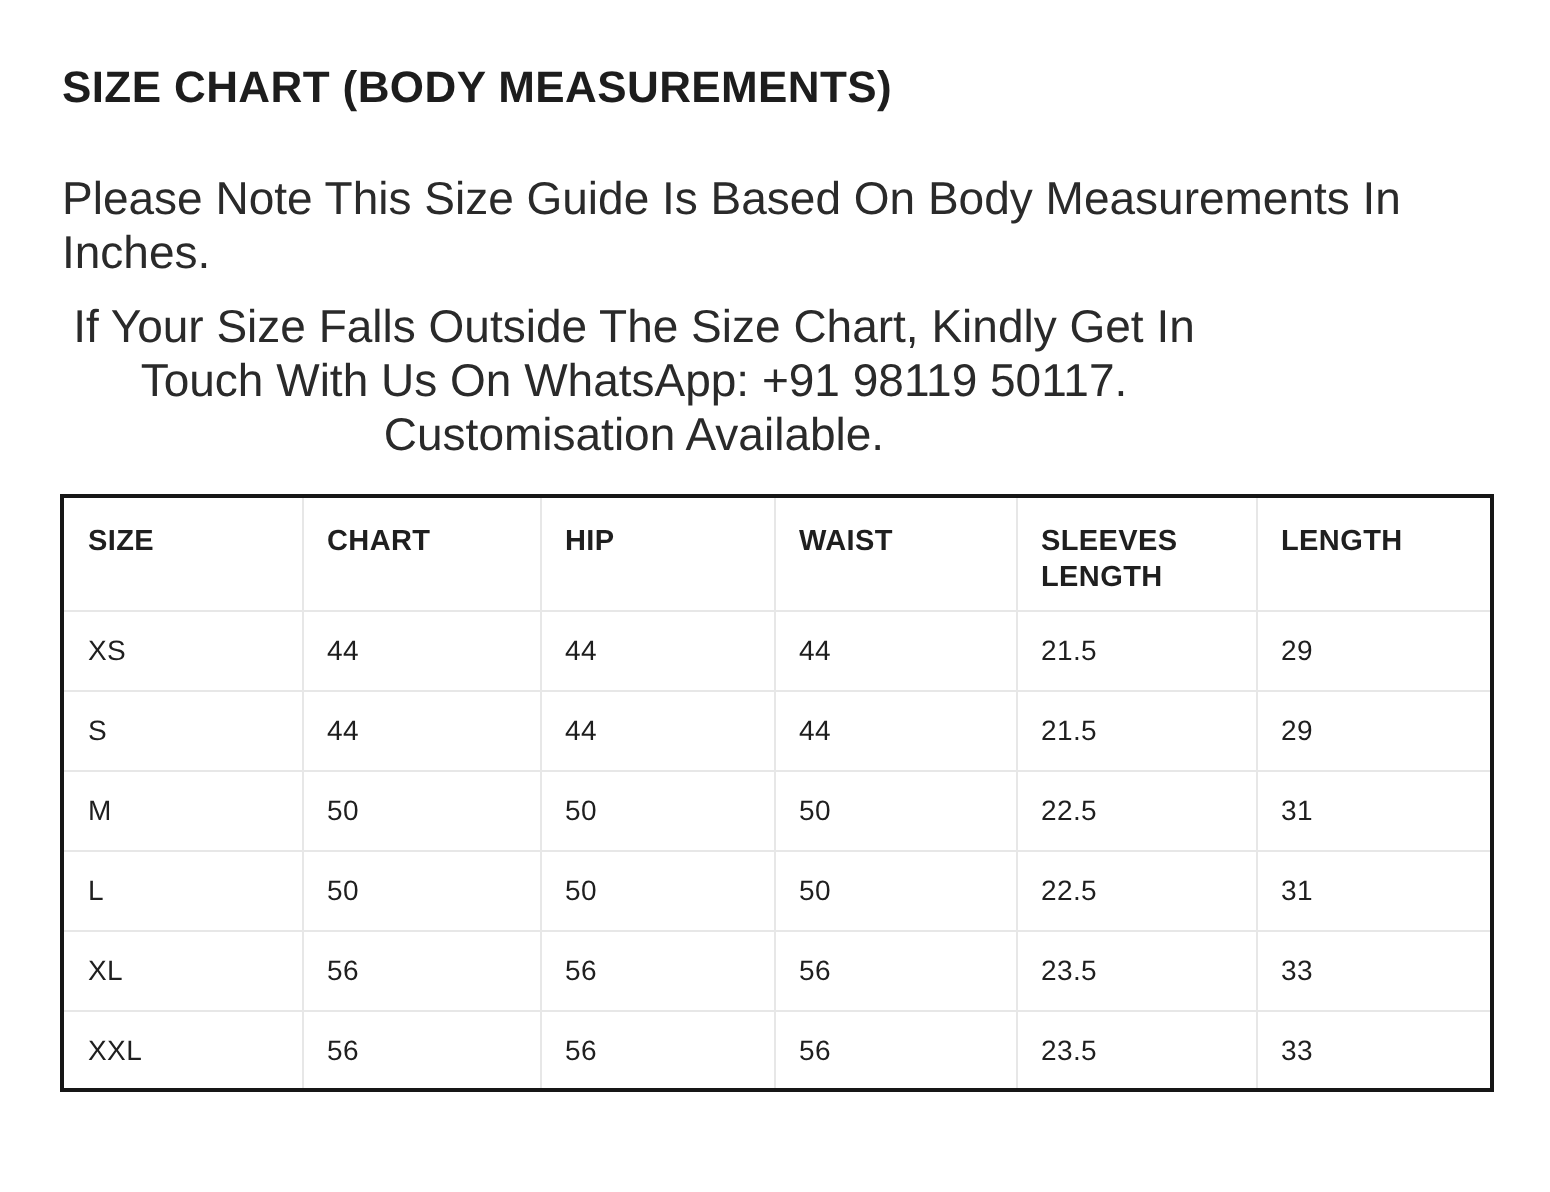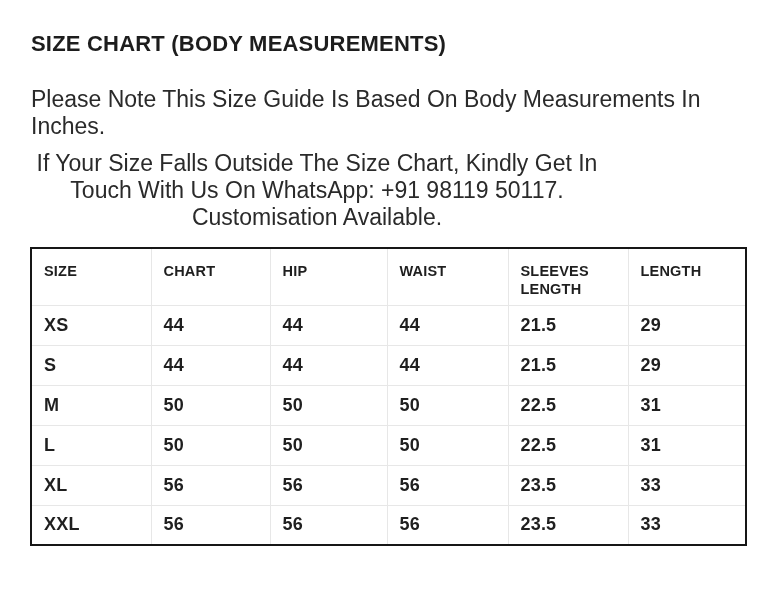--- a/index.html
+++ b/index.html
@@ -60,22 +60,22 @@
     padding-top: 13px;
     font-size: 14.5px;
     line-height: 18px;
     font-weight: 800;
   }
   table.size-chart tbody tr {
     height: 40px;
   }
   table.size-chart td {
     vertical-align: middle;
-    font-size: 18px;
-    font-weight: 700;
+    font-size: 14px;
+    font-weight: 400;
   }
 </style>
 </head>
 <body>
 
 <div class="page">
 
   <h1 class="page-title">SIZE CHART (BODY MEASUREMENTS)</h1>
 
   <p class="note">Please Note This Size Guide Is Based On Body Measurements In Inches.</p>

